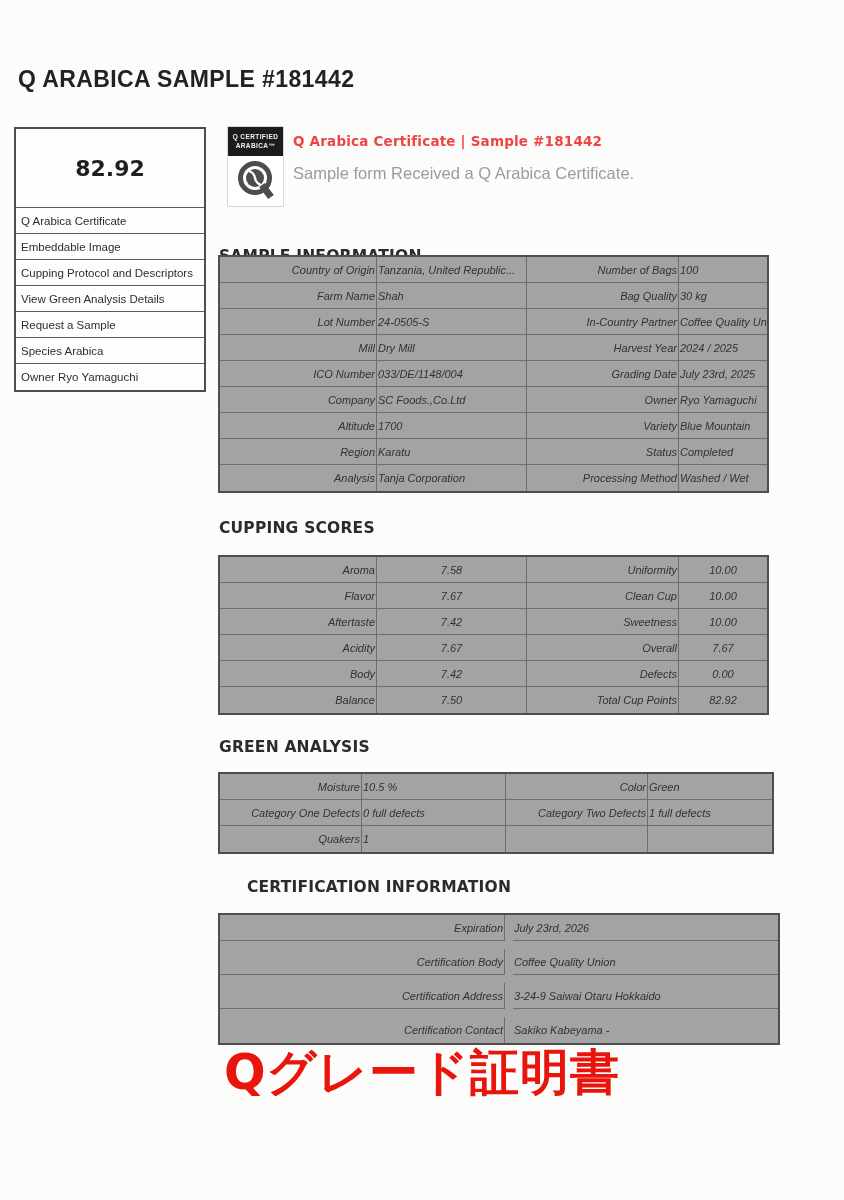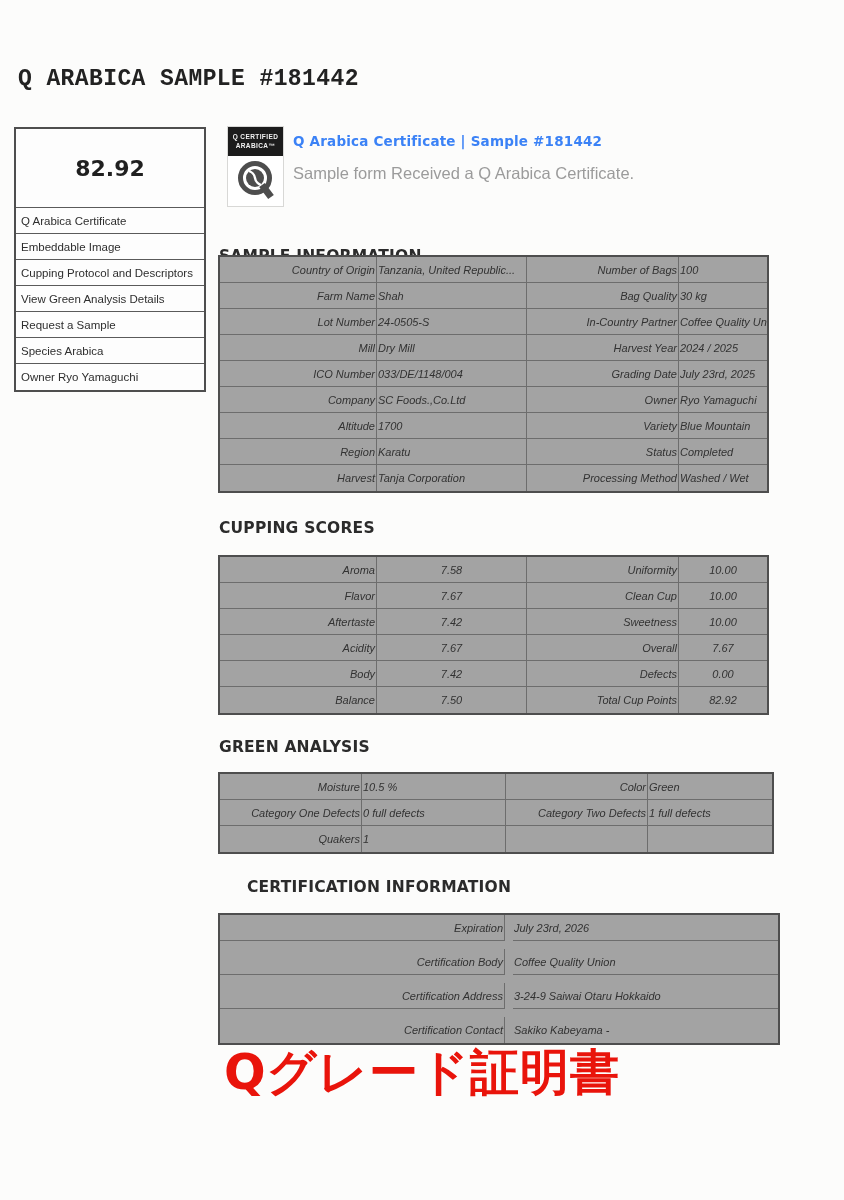--- a/index.html
+++ b/index.html
@@ -16,21 +16,21 @@
   }
 
   
   .page-title {
     position: absolute;
     left: 18px; top: 66px;
     font-size: 23px;
     font-weight: 800;
     letter-spacing: 0.4px;
     color: #222222;
-    font-family: Liberation Mono, monospace;
+    font-family: Liberation Sans, sans-serif;
   }
 
   
   .sidebar {
     position: absolute;
     left: 14px; top: 127px;
     width: 192px;
     border: 2px solid #4e4e4e;
     background: #fdfdfd;
   }
@@ -83,21 +83,21 @@
     height: 50px;
     display: flex;
     align-items: center;
     justify-content: center;
   }
   .hdr-title {
     position: absolute;
     left: 293px; top: 133px;
     font-size: 13.5px;
     font-weight: 800;
-    color: #3b82f6;
+    color: #ef4444;
     letter-spacing: 0.2px;
     font-family: "DejaVu Sans", "Liberation Sans", sans-serif;
   }
   .hdr-sub {
     position: absolute;
     left: 293px; top: 164px;
     font-size: 16.5px;
     font-weight: 400;
     color: #9b9b9b;
   }
@@ -250,21 +250,21 @@
       <div class="cell lbl">Altitude</div>
       <div class="cell val">1700</div>
       <div class="cell lbl">Variety</div>
       <div class="cell val">Blue Mountain</div>
 
       <div class="cell lbl">Region</div>
       <div class="cell val">Karatu</div>
       <div class="cell lbl">Status</div>
       <div class="cell val">Completed</div>
 
-      <div class="cell lbl">Harvest</div>
+      <div class="cell lbl">Analysis</div>
       <div class="cell val">Tanja Corporation</div>
       <div class="cell lbl">Processing Method</div>
       <div class="cell val">Washed / Wet</div>
 
   </div>
 
   <h2 class="sec-head" id="h-cupping">CUPPING SCORES</h2>
   <div class="tbl" id="t-cupping">
 
       <div class="cell lbl">Aroma</div>

